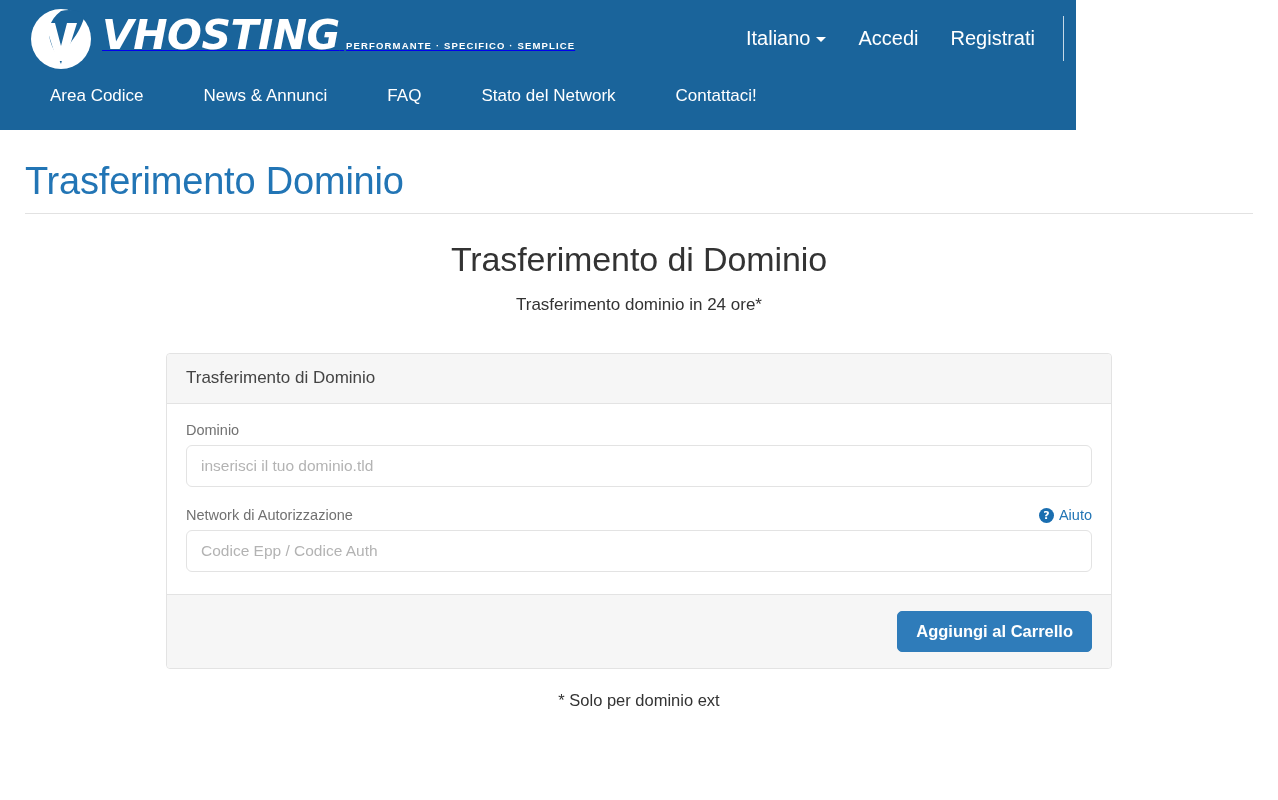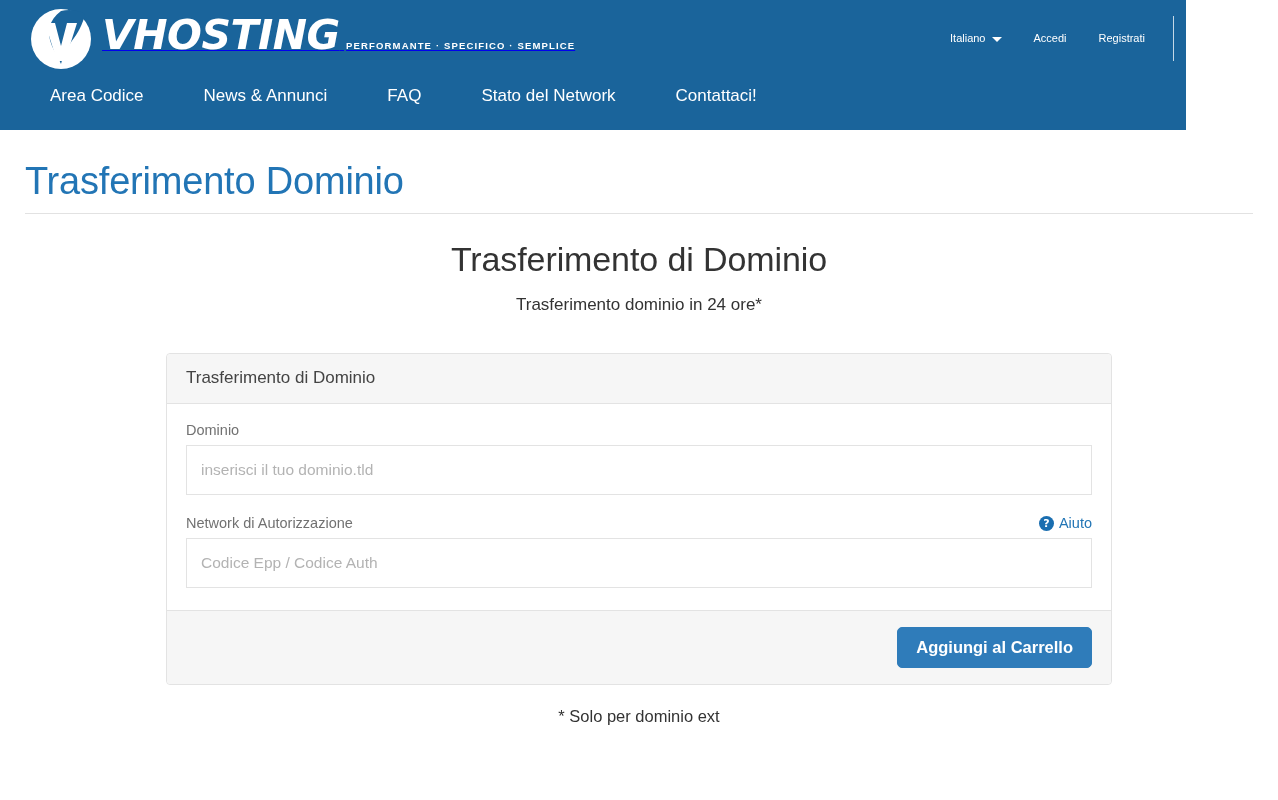--- a/index.html
+++ b/index.html
@@ -6,21 +6,21 @@
   html, body {
     width:1278px; height:800px;
     background:#ffffff;
     font-family:"Liberation Sans", sans-serif;
     overflow:hidden;
   }
 
   
   .site-header {
     position:relative;
-    width:1186px; height:130px;
+    width:1076px; height:130px;
     background:#1a649b;
   }
   .logo-wrap {
     position:absolute; left:28px; top:6px;
     display:flex; align-items:flex-start;
   }
   .logo-mark {
     position:relative;
     width:66px; height:66px;
     flex:0 0 auto;
@@ -46,21 +46,21 @@
     padding-left:2px;
   }
 
   .top-links {
     position:absolute; right:0; top:0;
     height:76px;
     display:flex; align-items:center;
   }
   .top-link {
     color:#ffffff;
-    font-size:11px;
+    font-size:20px;
     text-decoration:none;
     padding:0 16px;
     white-space:nowrap;
     cursor:pointer;
   }
   .caret-down {
     display:inline-block;
     width:0; height:0;
     border-left:5px solid transparent;
     border-right:5px solid transparent;
@@ -170,23 +170,23 @@
     color:#ffffff;
     font-size:11px;
     font-weight:bold;
     line-height:1;
     margin-right:5px;
     font-family:"DejaVu Sans", sans-serif;
   }
   .text-input {
     display:block;
     width:100%;
-    height:50px;
+    height:42px;
     border:1px solid #e3e3e3;
-    border-radius:0;
+    border-radius:6px;
     padding:0 14px;
     font-size:15.5px;
     color:#555555;
     font-family:"Liberation Sans", sans-serif;
     background:#ffffff;
     outline:none;
   }
   .text-input::placeholder { color:#b3b3b3; }
   .field-block + .field-block { margin-top:20px; }
 

